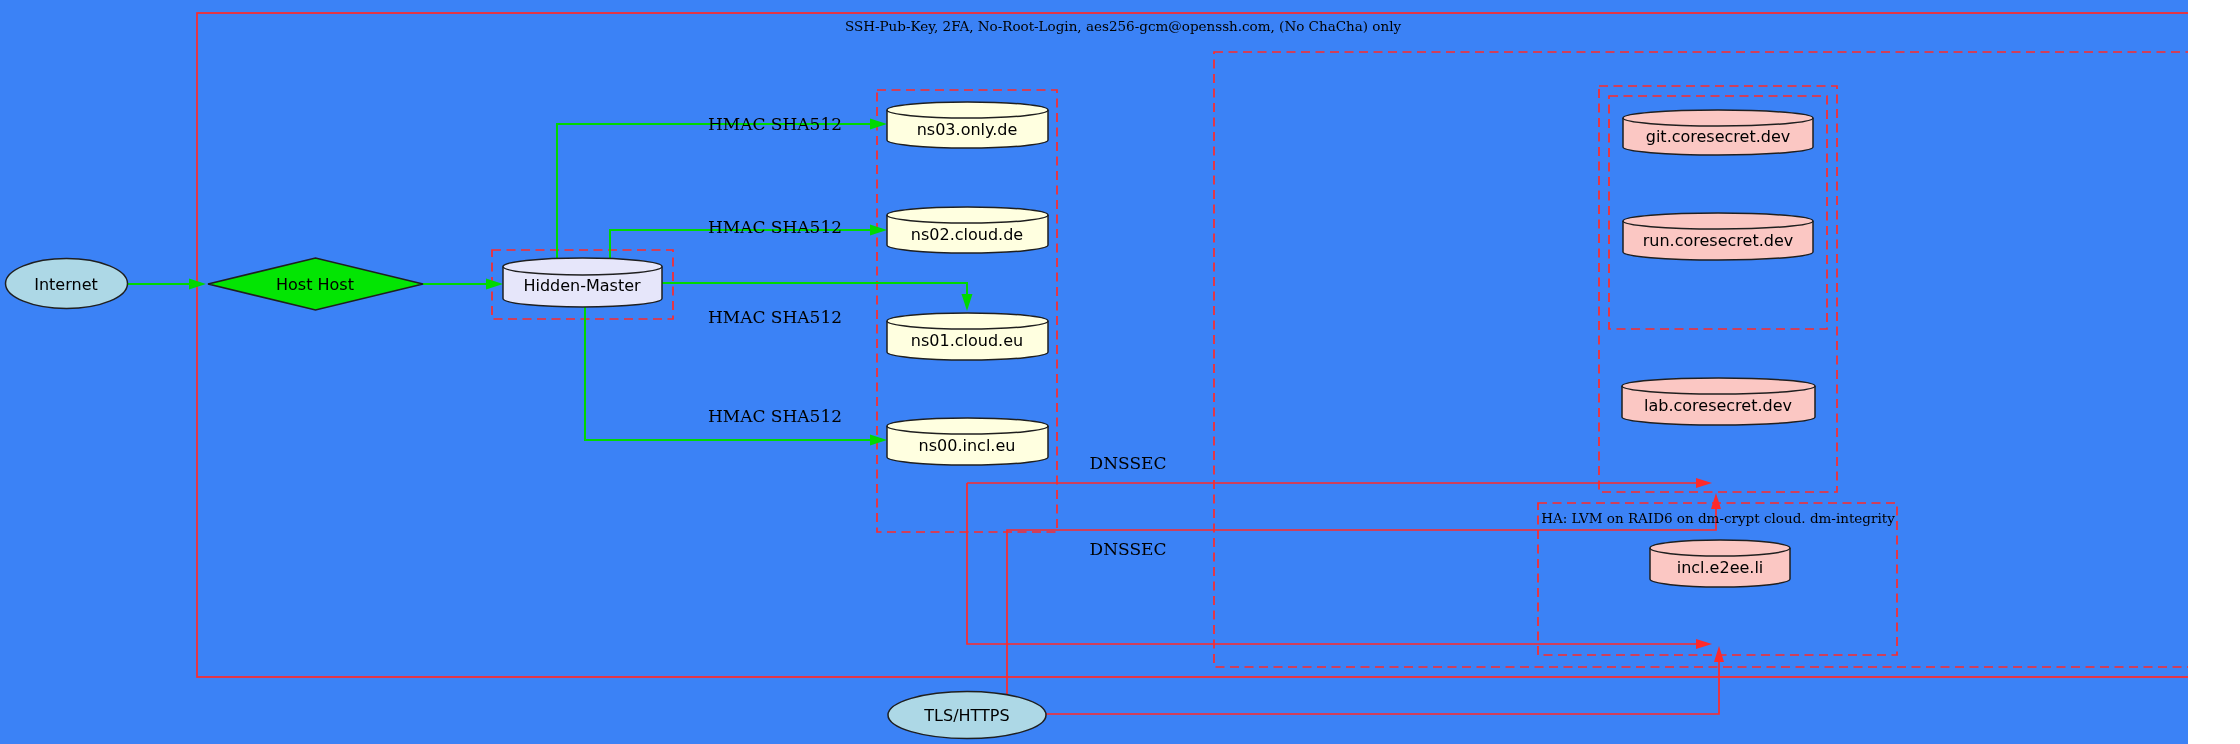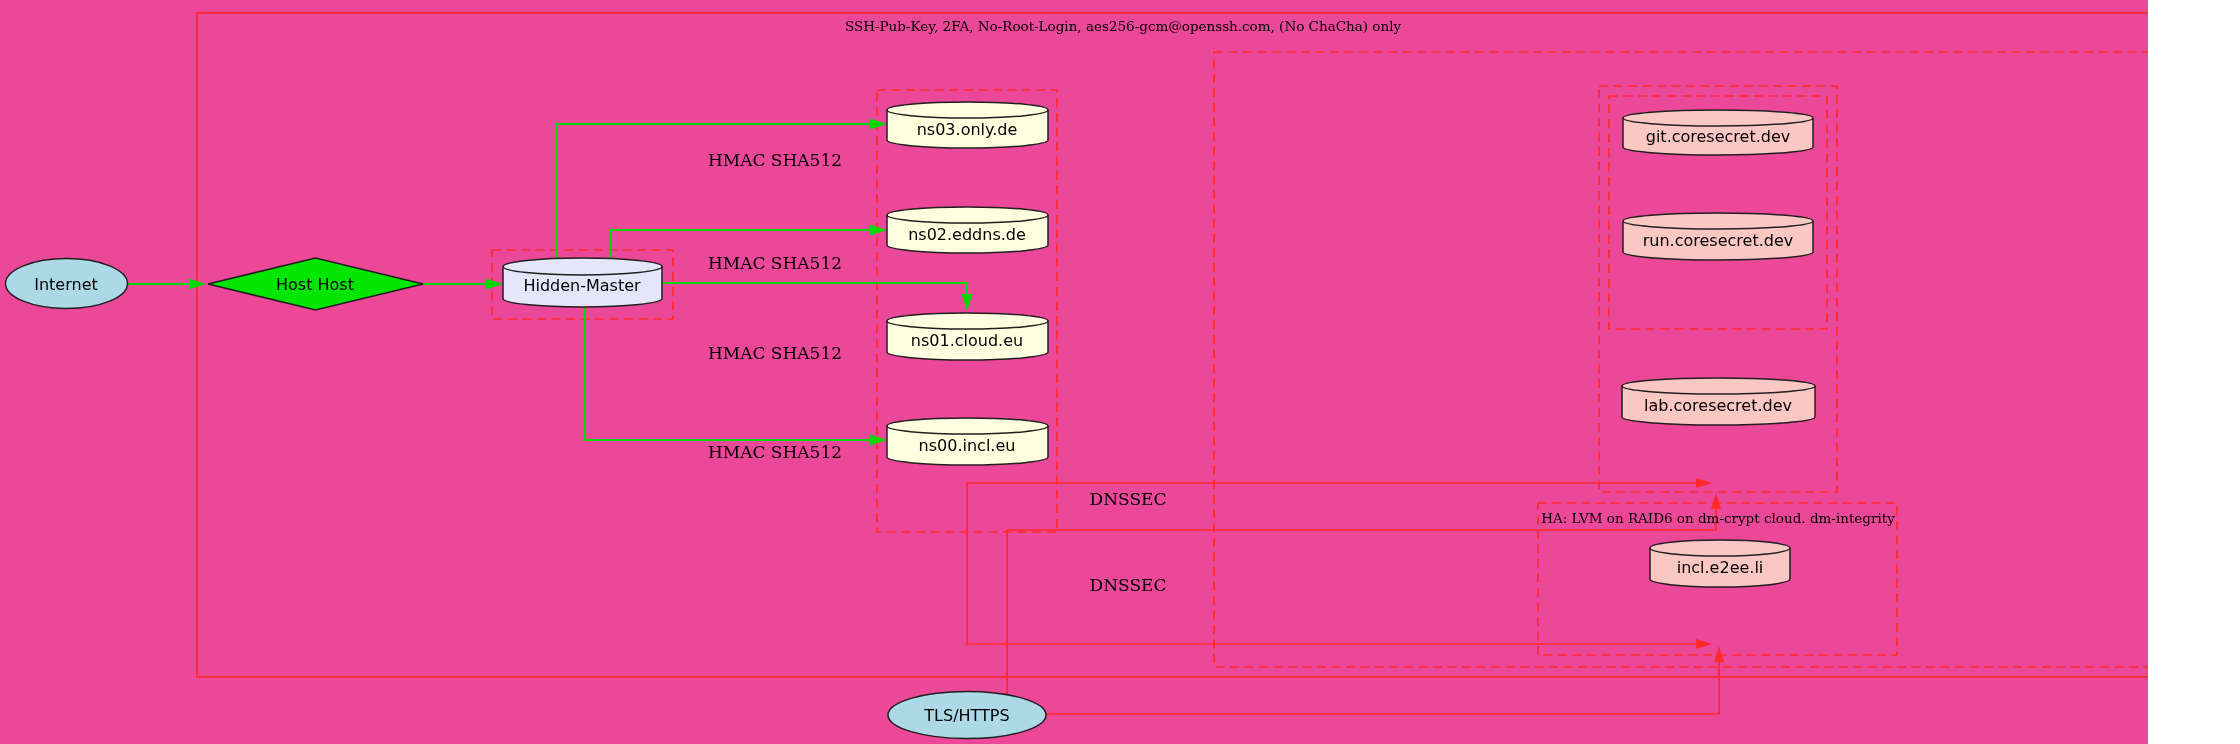--- a/index.html
+++ b/index.html
@@ -1,21 +1,21 @@
 <!DOCTYPE html>
 <html style="--ink: #000000; --node-border: #1f1f1f; --line-red: #ff2a2a; --edge-green: #00d800; --node-green: #03e503; --node-blue: #add8e6; --node-lavender: #e6e6fa; --node-yellow: #ffffe0; --node-pink: #fbc7c3;"><head>
 <meta charset="utf-8">
 <style>
   html,body{margin:0;padding:0;background:#fff;}
-  #stage{position:relative;width:2148px;height:744px;background:#ec4899;overflow:hidden;
-         font-family:"DejaVu Sans","Liberation Sans",sans-serif;}
+  #stage{position:relative;width:2148px;height:744px;background:#3b82f6;overflow:hidden;
+         font-family:"DejaVu Sans","Liberation Sans",sans-serif;padding-left:40px;}
   #diagram-svg{position:absolute;left:0;top:0;}
   .lbl{position:absolute;transform:translate(-50%,-50%);white-space:nowrap;color:var(--ink);}
   .sans{font:16px "DejaVu Sans","Liberation Sans",sans-serif;}
-  .serif{font:17px "DejaVu Serif","Liberation Serif",serif;margin-top:36px;}
+  .serif{font:17px "DejaVu Serif","Liberation Serif",serif;}
   .cluster-lbl{font:13.5px "DejaVu Serif","Liberation Serif",serif;}
   .edge-green{stroke:var(--edge-green);stroke-width:2;fill:none;}
   .arrow-green{fill:var(--edge-green);stroke:none;}
   .edge-red{stroke:var(--line-red);stroke-width:1.7;fill:none;}
   .arrow-red{fill:var(--line-red);stroke:none;}
   .box-solid{stroke:var(--line-red);stroke-width:1.7;fill:none;}
   .box-dashed{stroke:var(--line-red);stroke-width:1.7;fill:none;stroke-dasharray:9 5.5;}
   .node-outline{stroke:var(--node-border);stroke-width:1.5;}
   .lid{fill:none;stroke:var(--node-border);stroke-width:1.5;}
 </style>
@@ -116,21 +116,21 @@
   <div class="lbl serif" style="left:775px;top:227px">HMAC SHA512</div>
   <div class="lbl serif" style="left:775px;top:317px">HMAC SHA512</div>
   <div class="lbl serif" style="left:775px;top:416px">HMAC SHA512</div>
   <div class="lbl serif" style="left:1128px;top:463px">DNSSEC</div>
   <div class="lbl serif" style="left:1128px;top:549px">DNSSEC</div>
 
   <div class="lbl sans" style="left:66px;top:284px">Internet</div>
   <div class="lbl sans" style="left:315px;top:284px">Host Host</div>
   <div class="lbl sans" style="left:582px;top:285px">Hidden-Master</div>
   <div class="lbl sans" style="left:967px;top:129px">ns03.only.de</div>
-  <div class="lbl sans" style="left:967px;top:234px">ns02.eddns.de</div>
+  <div class="lbl sans" style="left:967px;top:234px">ns02.cloud.de</div>
   <div class="lbl sans" style="left:967px;top:340px">ns01.cloud.eu</div>
   <div class="lbl sans" style="left:967px;top:445px">ns00.incl.eu</div>
   <div class="lbl sans" style="left:1718px;top:136px">git.coresecret.dev</div>
   <div class="lbl sans" style="left:1718px;top:240px">run.coresecret.dev</div>
   <div class="lbl sans" style="left:1718px;top:405px">lab.coresecret.dev</div>
   <div class="lbl sans" style="left:1720px;top:567px">incl.e2ee.li</div>
   <div class="lbl sans" style="left:967px;top:715px">TLS/HTTPS</div>
 
 </div>
 

